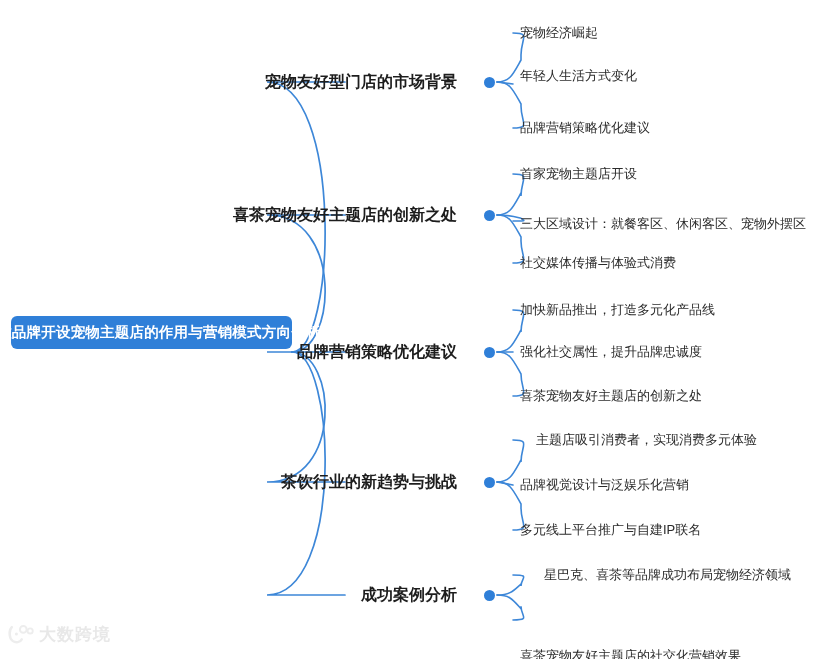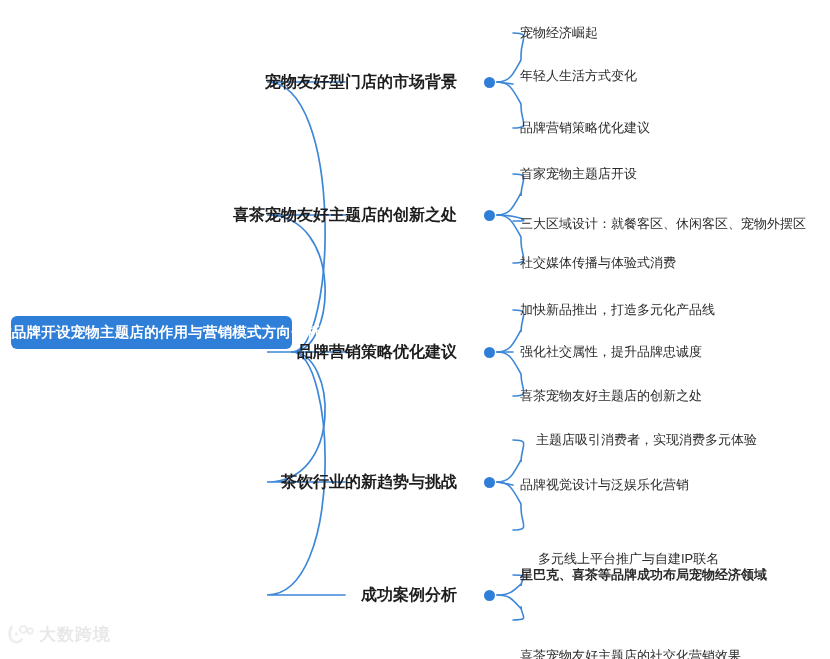--- a/index.html
+++ b/index.html
@@ -205,24 +205,24 @@
       <div class="leaf-label" style="left: 520px; top: 263px;">社交媒体传播与体验式消费</div>
       <div class="branch-label" style="top: 352px; left: 0px; width: 469px; padding-right: 12px; box-sizing: border-box;">品牌营销策略优化建议</div>
       <div class="branch-dot" style="left: 489px; top: 352px;"></div>
       <div class="leaf-label" style="left: 520px; top: 310px;">加快新品推出，打造多元化产品线</div>
       <div class="leaf-label" style="left: 520px; top: 352px;">强化社交属性，提升品牌忠诚度</div>
       <div class="leaf-label" style="left: 520px; top: 396px;">喜茶宠物友好主题店的创新之处</div>
       <div class="branch-label" style="top: 482px; left: 0px; width: 469px; padding-right: 12px; box-sizing: border-box;">茶饮行业的新趋势与挑战</div>
       <div class="branch-dot" style="left: 489px; top: 482px;"></div>
       <div class="leaf-label" style="left: 520px; top: 440px; margin-left: 16px;">主题店吸引消费者，实现消费多元体验</div>
       <div class="leaf-label" style="left: 520px; top: 485px;">品牌视觉设计与泛娱乐化营销</div>
-      <div class="leaf-label" style="left: 520px; top: 559px; margin-left: 18px;">多元线上平台推广与自建IP联名</div>
+      <div class="leaf-label" style="left: 520px; top: 530px;">多元线上平台推广与自建IP联名</div>
       <div class="branch-label" style="top: 595px; left: 0px; width: 469px; padding-right: 12px; box-sizing: border-box; padding-left: 8px;">成功案例分析</div>
       <div class="branch-dot" style="left: 489px; top: 595px;"></div>
-      <div class="leaf-label" style="left: 520px; top: 575px; font-weight: bold;">星巴克、喜茶等品牌成功布局宠物经济领域</div>
+      <div class="leaf-label" style="left: 544px; top: 575px;">星巴克、喜茶等品牌成功布局宠物经济领域</div>
       <div class="leaf-label" style="left: 520px; top: 656px; text-align: center;">喜茶宠物友好主题店的社交化营销效果</div>
     </div>
 
   <div class="watermark">
     <svg class="watermark-mark" viewBox="0 0 34 26">
       <path d="M5 4 C1 8, 1 18, 6 22 C10 25, 16 24, 18 20" fill="none" stroke="#ededed" stroke-width="3.2" stroke-linecap="round"></path>
       <circle cx="20" cy="7" r="4.4" fill="none" stroke="#ededed" stroke-width="2.6"></circle>
       <circle cx="29" cy="9" r="3.4" fill="none" stroke="#ededed" stroke-width="2.4"></circle>
       <circle cx="11" cy="13" r="2" fill="#ededed"></circle>
     </svg>

